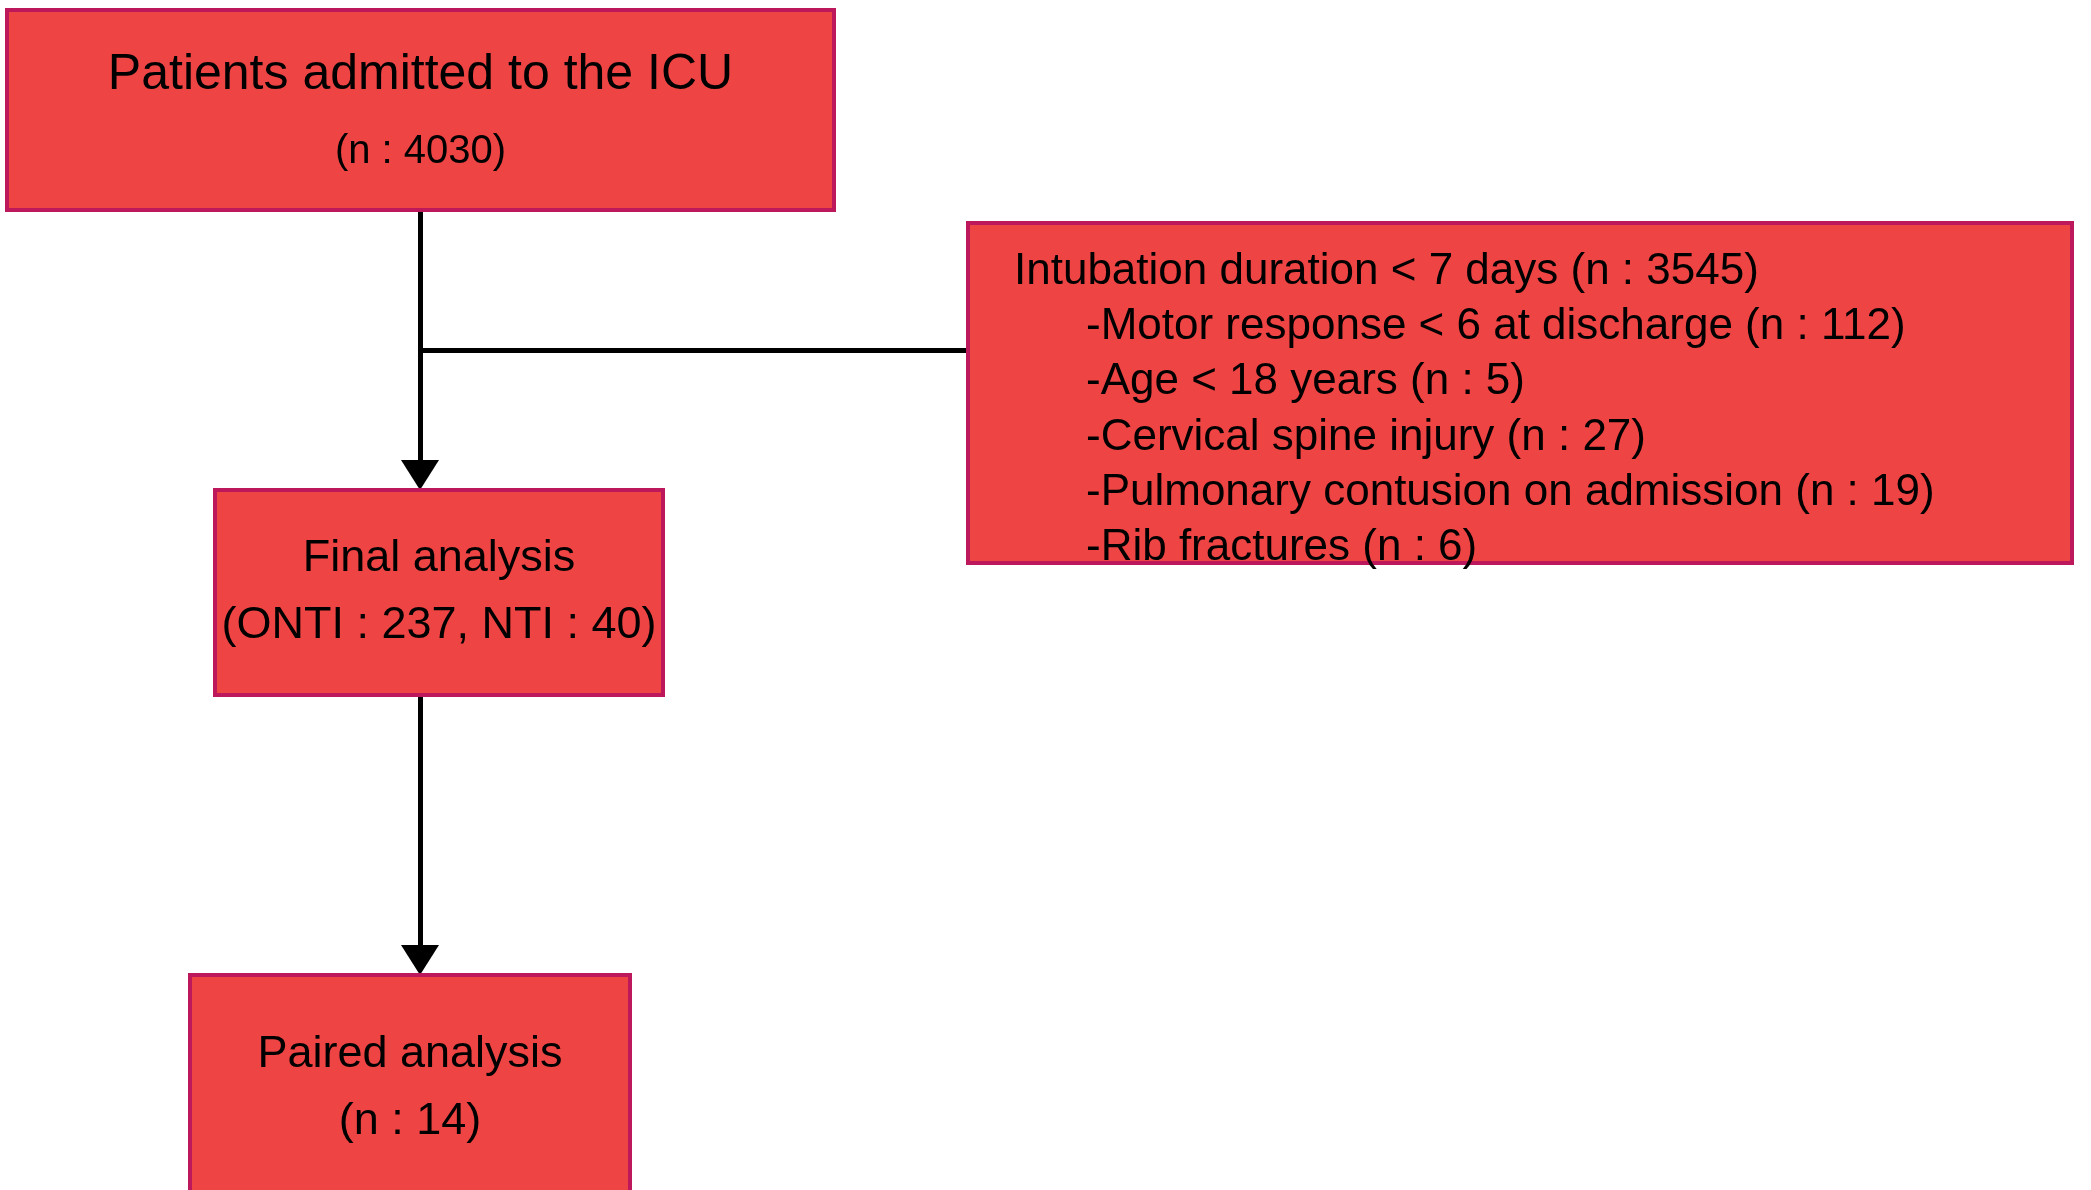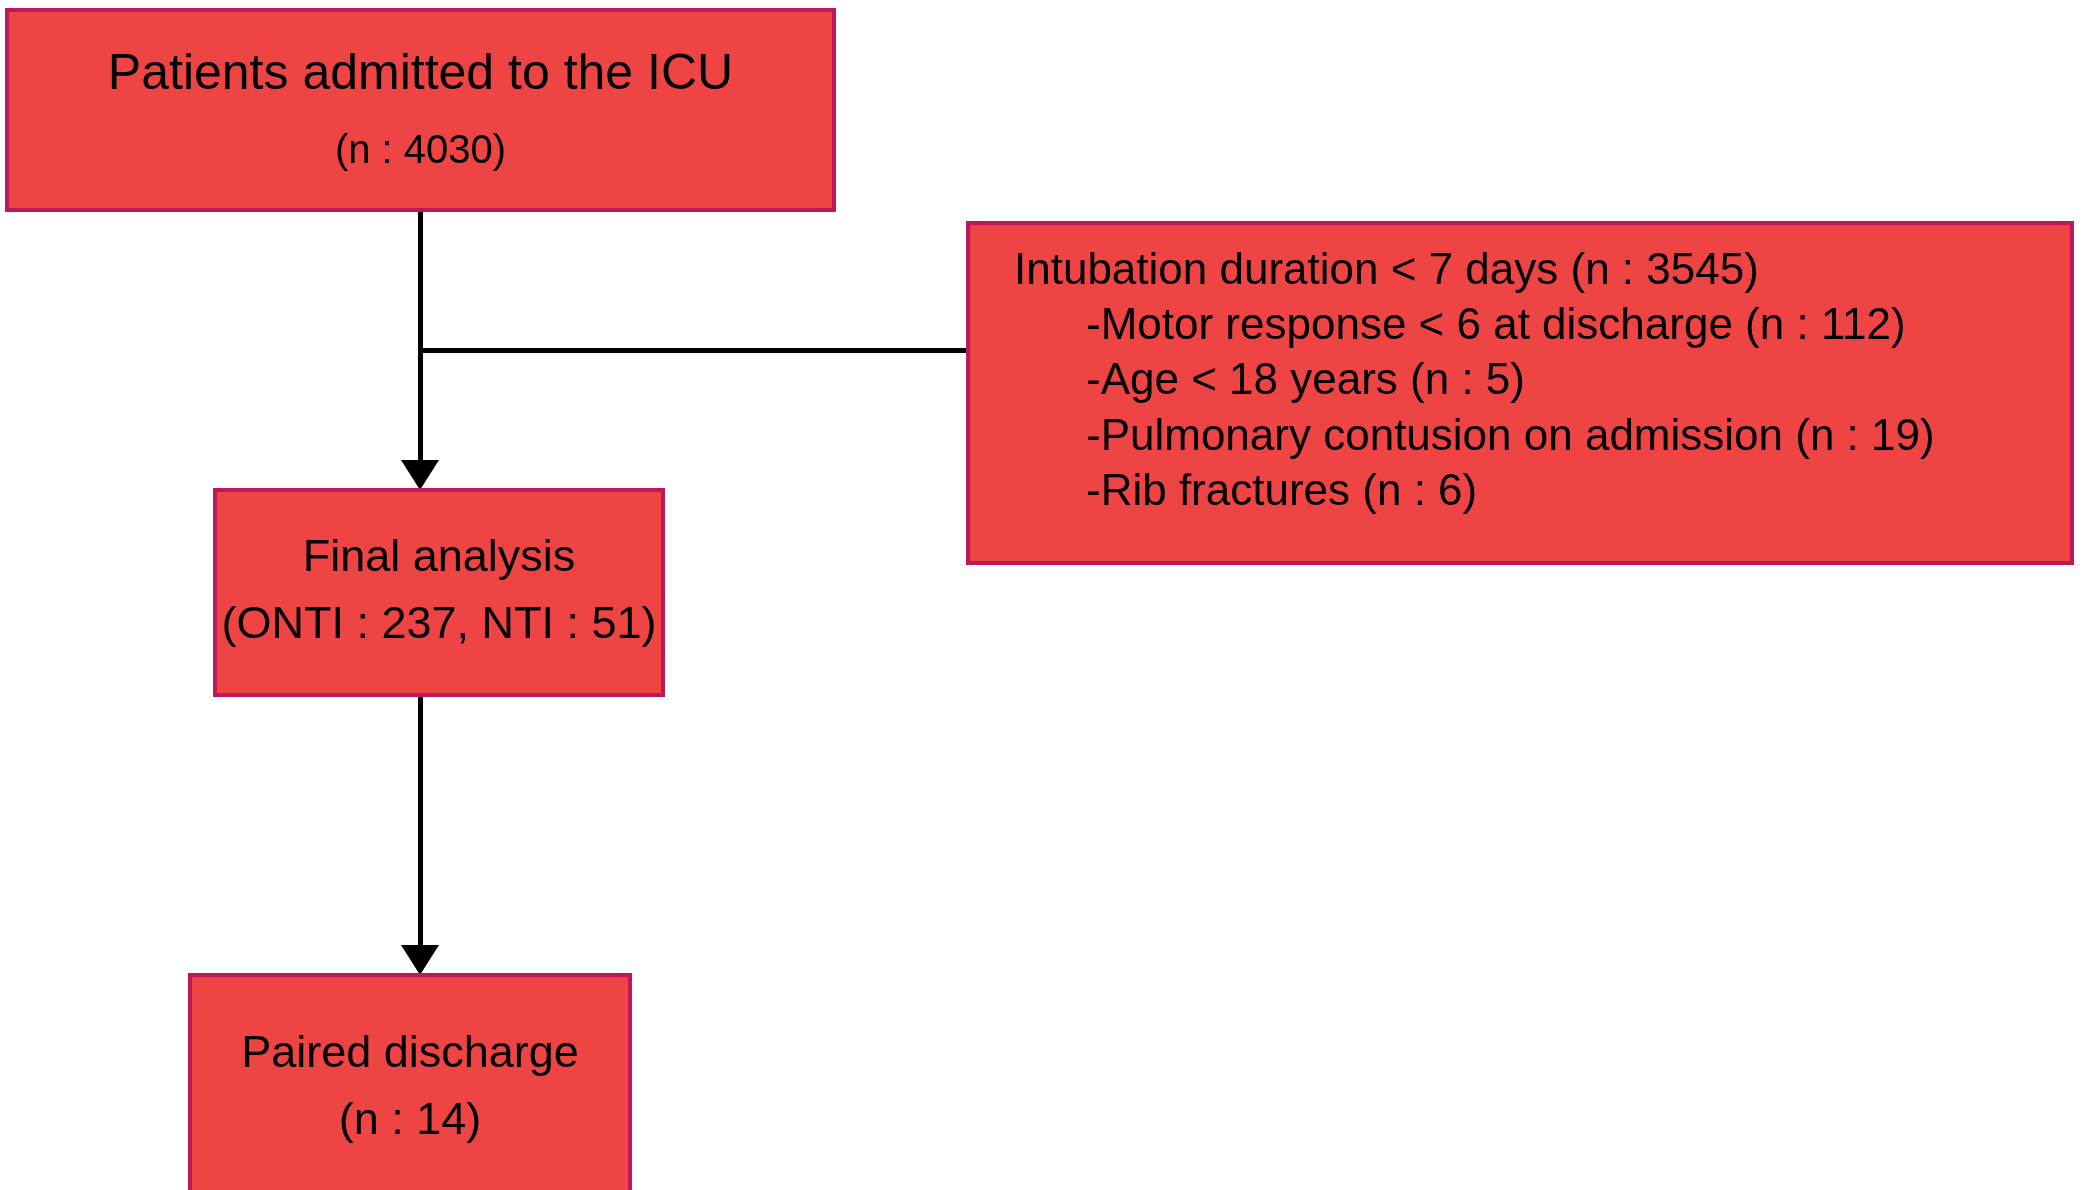--- a/index.html
+++ b/index.html
@@ -135,31 +135,32 @@
   <div class="node centered" id="node-admitted">
     <div class="line">Patients admitted to the ICU</div>
     <div class="line-gap"></div>
     <div class="line">(n : 4030)</div>
   </div>
 
   <div class="node" id="node-exclusions">
     <div class="line">Intubation duration &lt; 7 days (n : 3545)</div>
     <div class="line indent">-Motor response &lt; 6 at discharge (n : 112)</div>
     <div class="line indent">-Age &lt; 18 years (n : 5)</div>
+    <div class="line indent">-Cervical spine injury (n : 27)</div>
     <div class="line indent">-Pulmonary contusion on admission (n : 19)</div>
     <div class="line indent">-Rib fractures (n : 6)</div>
   </div>
 
   <div class="node centered" id="node-final">
     <div class="line">Final analysis</div>
-    <div class="line">(ONTI : 237, NTI : 51)</div>
+    <div class="line">(ONTI : 237, NTI : 40)</div>
   </div>
 
   <div class="node centered" id="node-paired">
-    <div class="line">Paired discharge</div>
+    <div class="line">Paired analysis</div>
     <div class="line">(n : 14)</div>
   </div>
 
   <div class="conn vline" id="conn-trunk-1"></div>
   <div class="conn hline" id="conn-branch"></div>
   <div class="conn vline" id="conn-trunk-2"></div>
 
   <div class="arrowhead" id="arrow-1"></div>
   <div class="arrowhead" id="arrow-2"></div>
 

